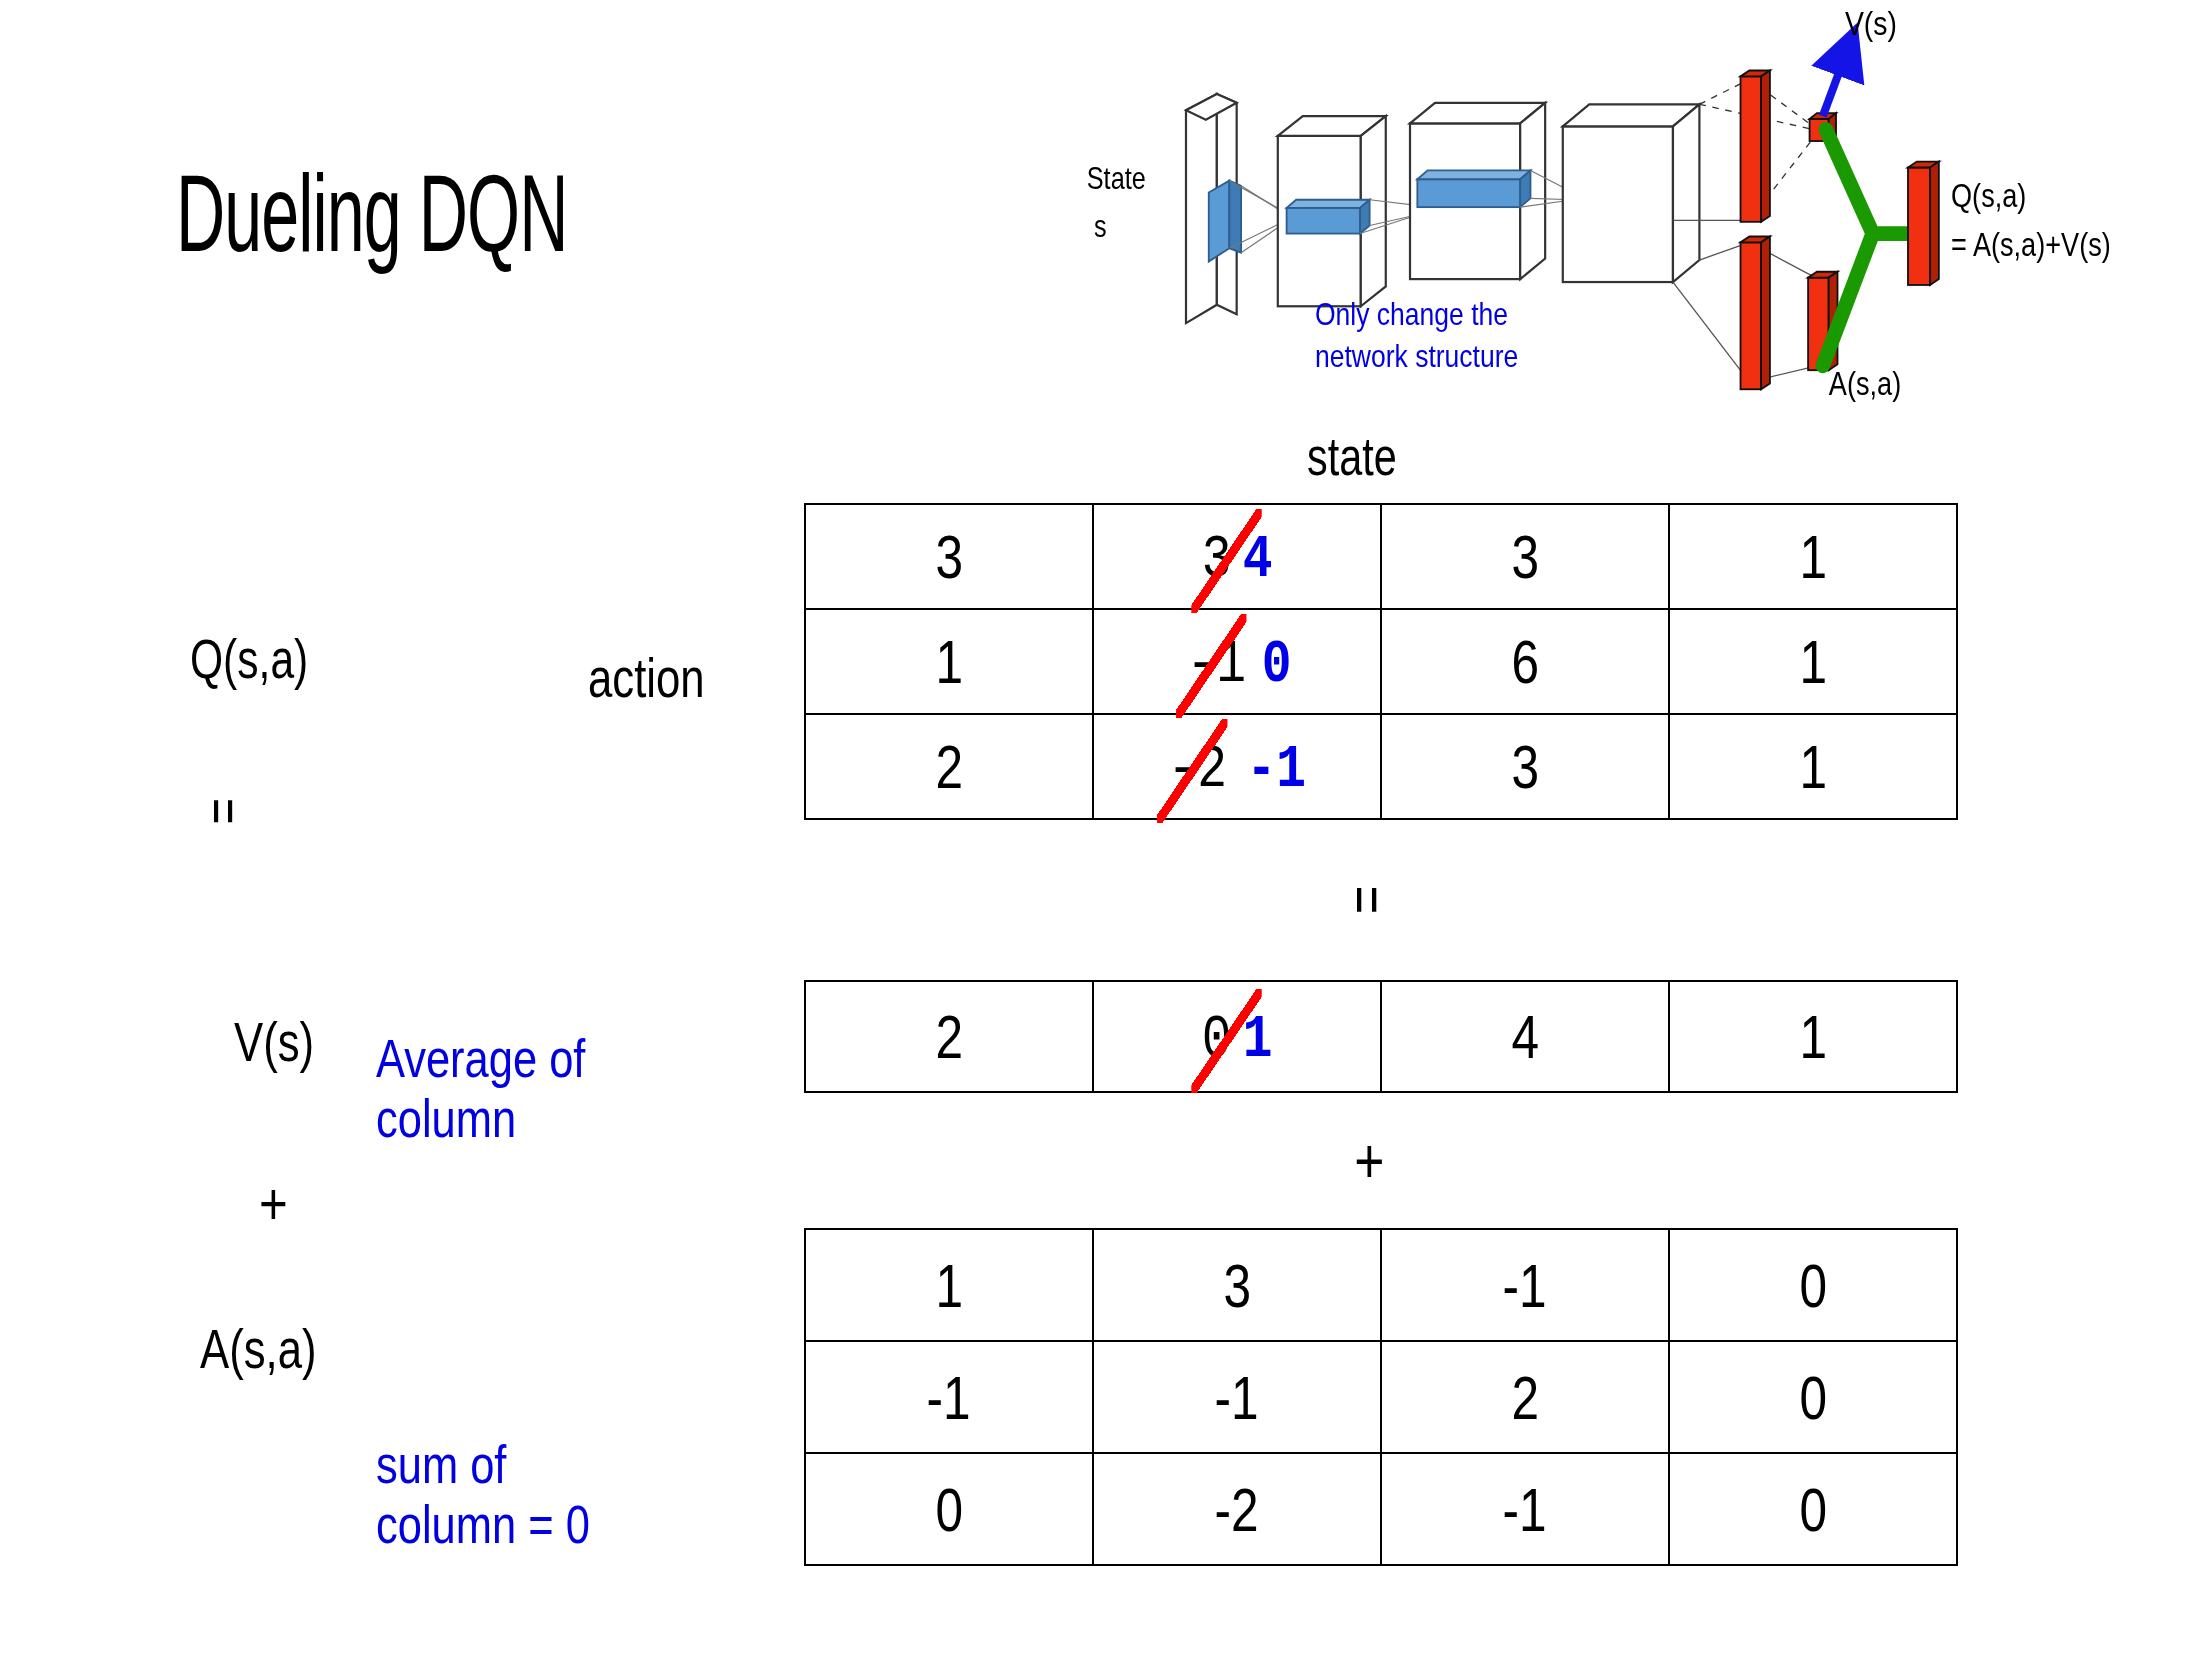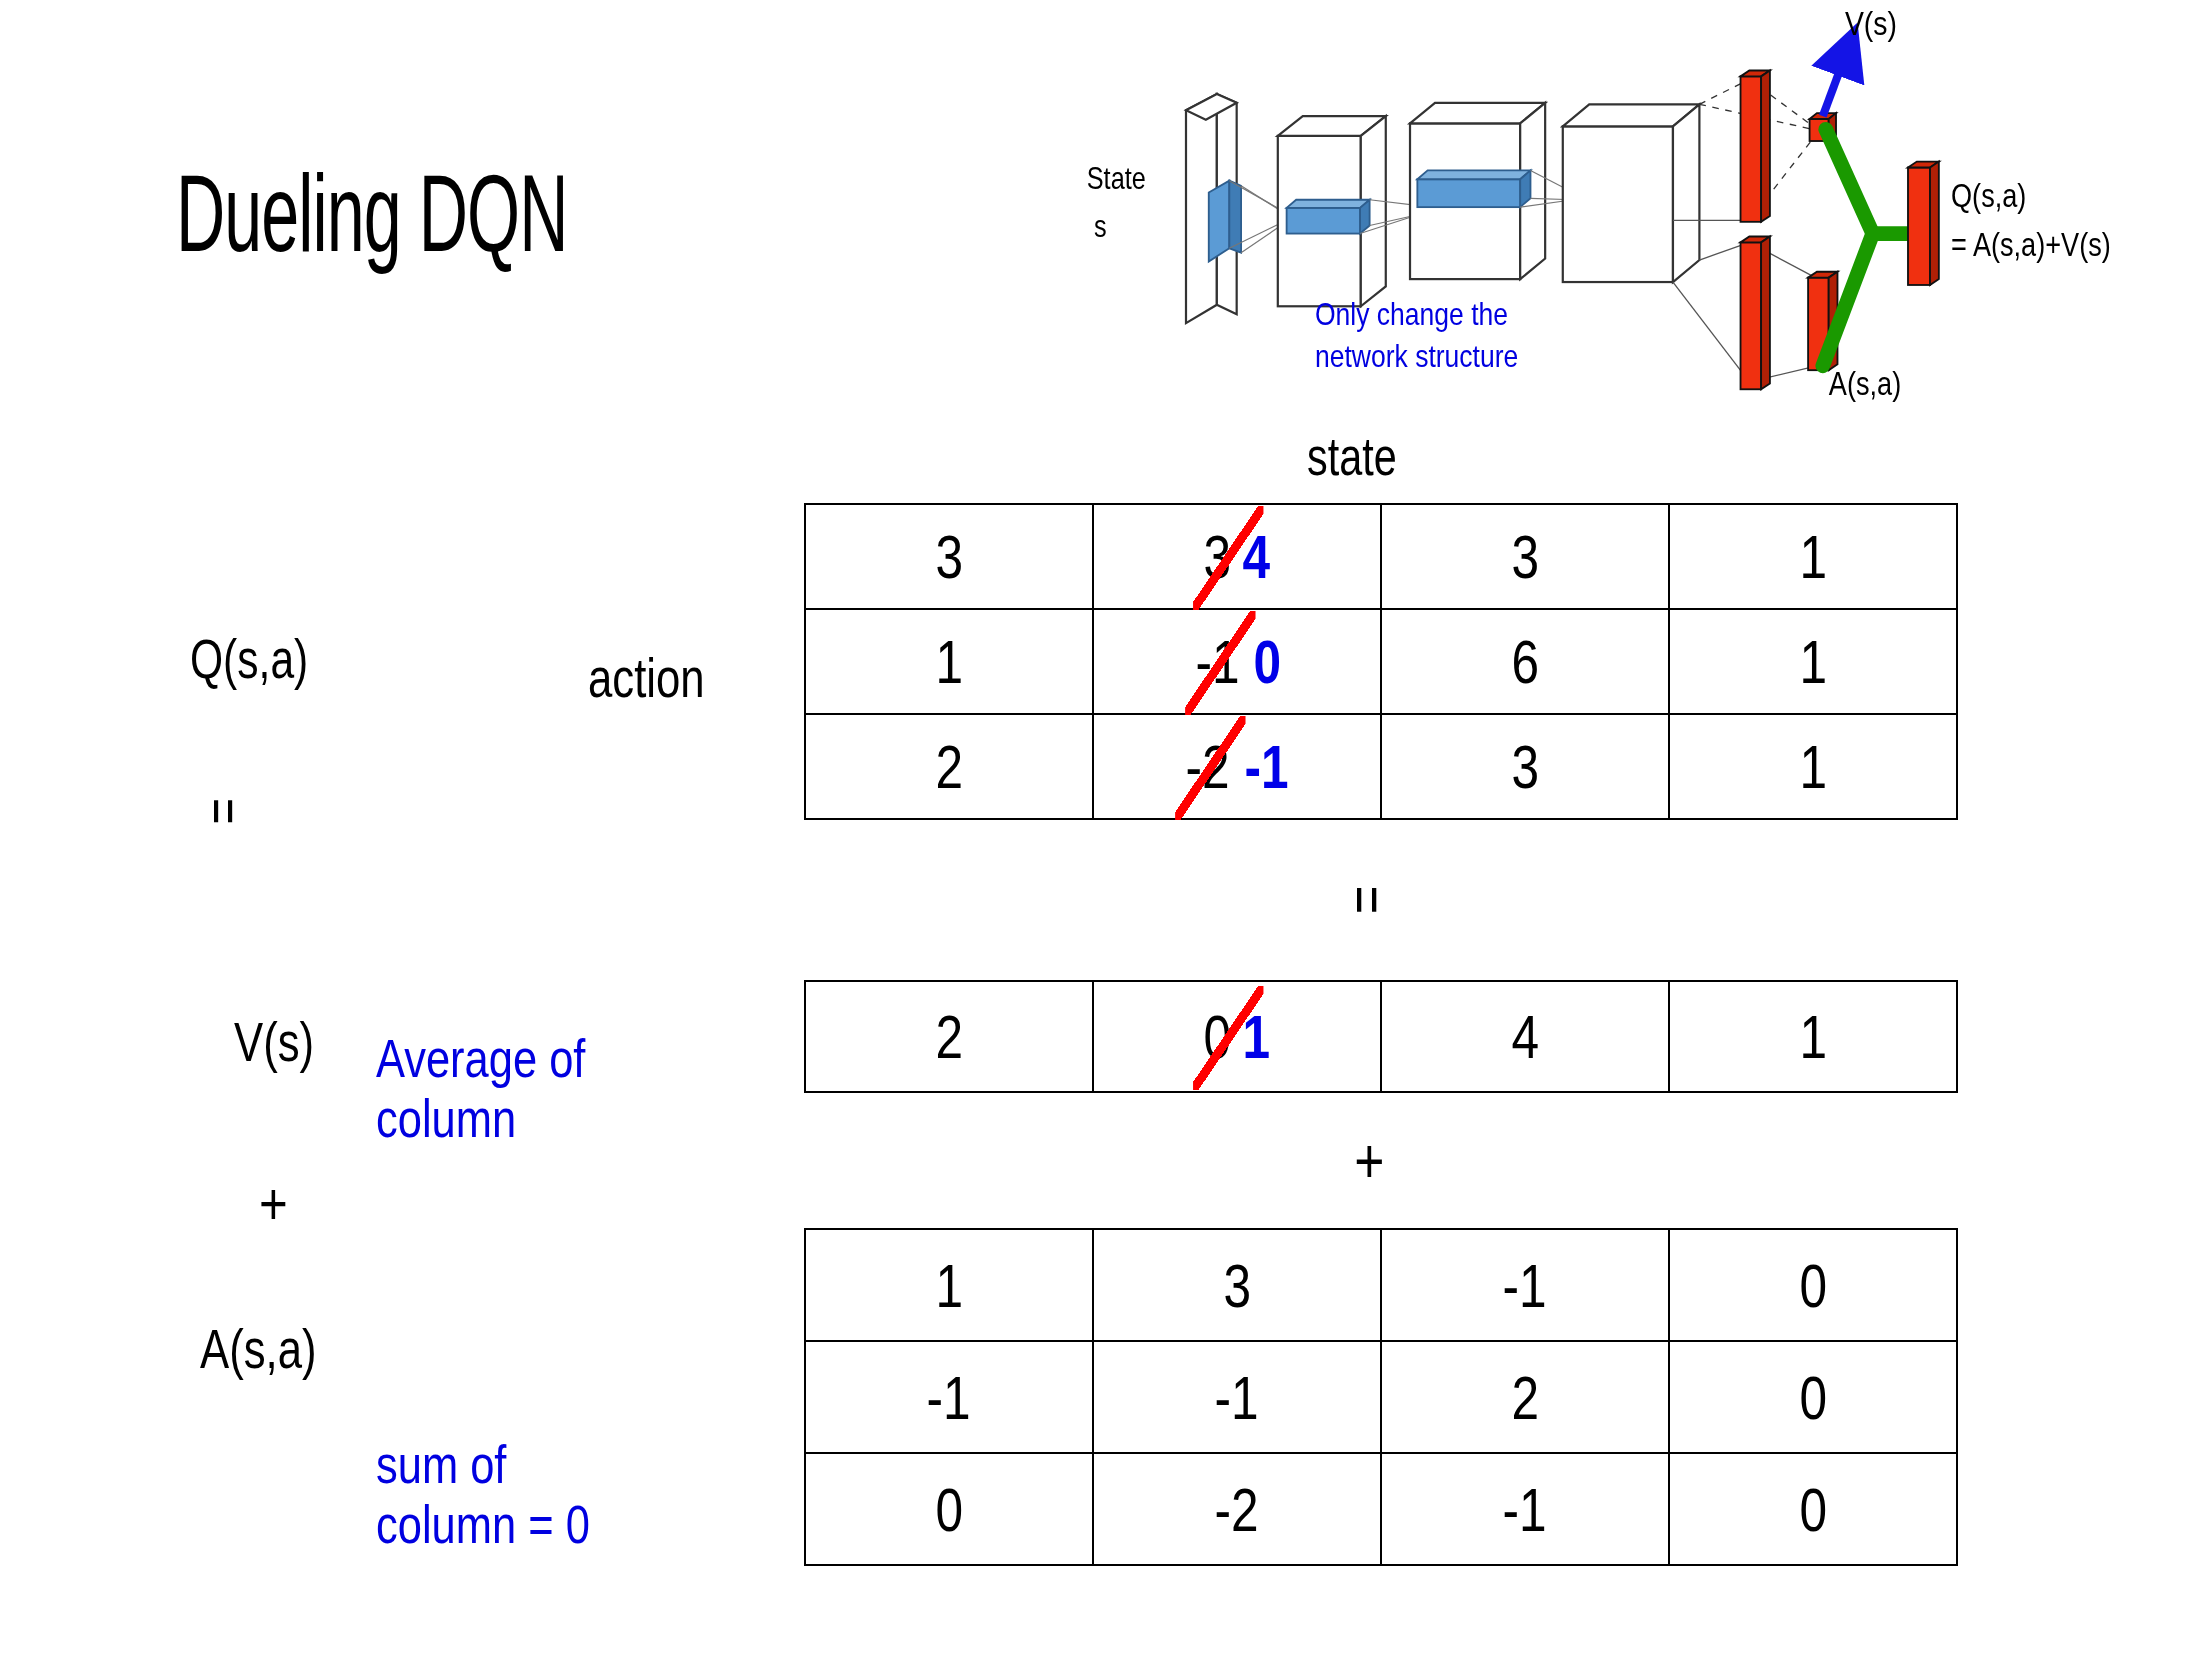--- a/index.html
+++ b/index.html
@@ -150,21 +150,21 @@
   }
 
   #table-q  { left: 804px; top: 503px;  width: 1144px; }
   #table-q td { height: 103px; }
   #table-v  { left: 804px; top: 980px; width: 1144px; }
   #table-v td { height: 109px; }
   #table-a  { left: 804px; top: 1228px; width: 1144px; }
   #table-a td { height: 110px; }
 
   
-  .corrected { white-space: nowrap; }
+  .corrected { white-space: nowrap; font-family: Liberation Mono, monospace; }
   .old-val {
     position: relative;
     display: inline-block;
     transform: scaleX(0.80);
     transform-origin: center center;
     margin-right: 4.4px;
   }
   .old-val::after {
     content: "";
     position: absolute;

